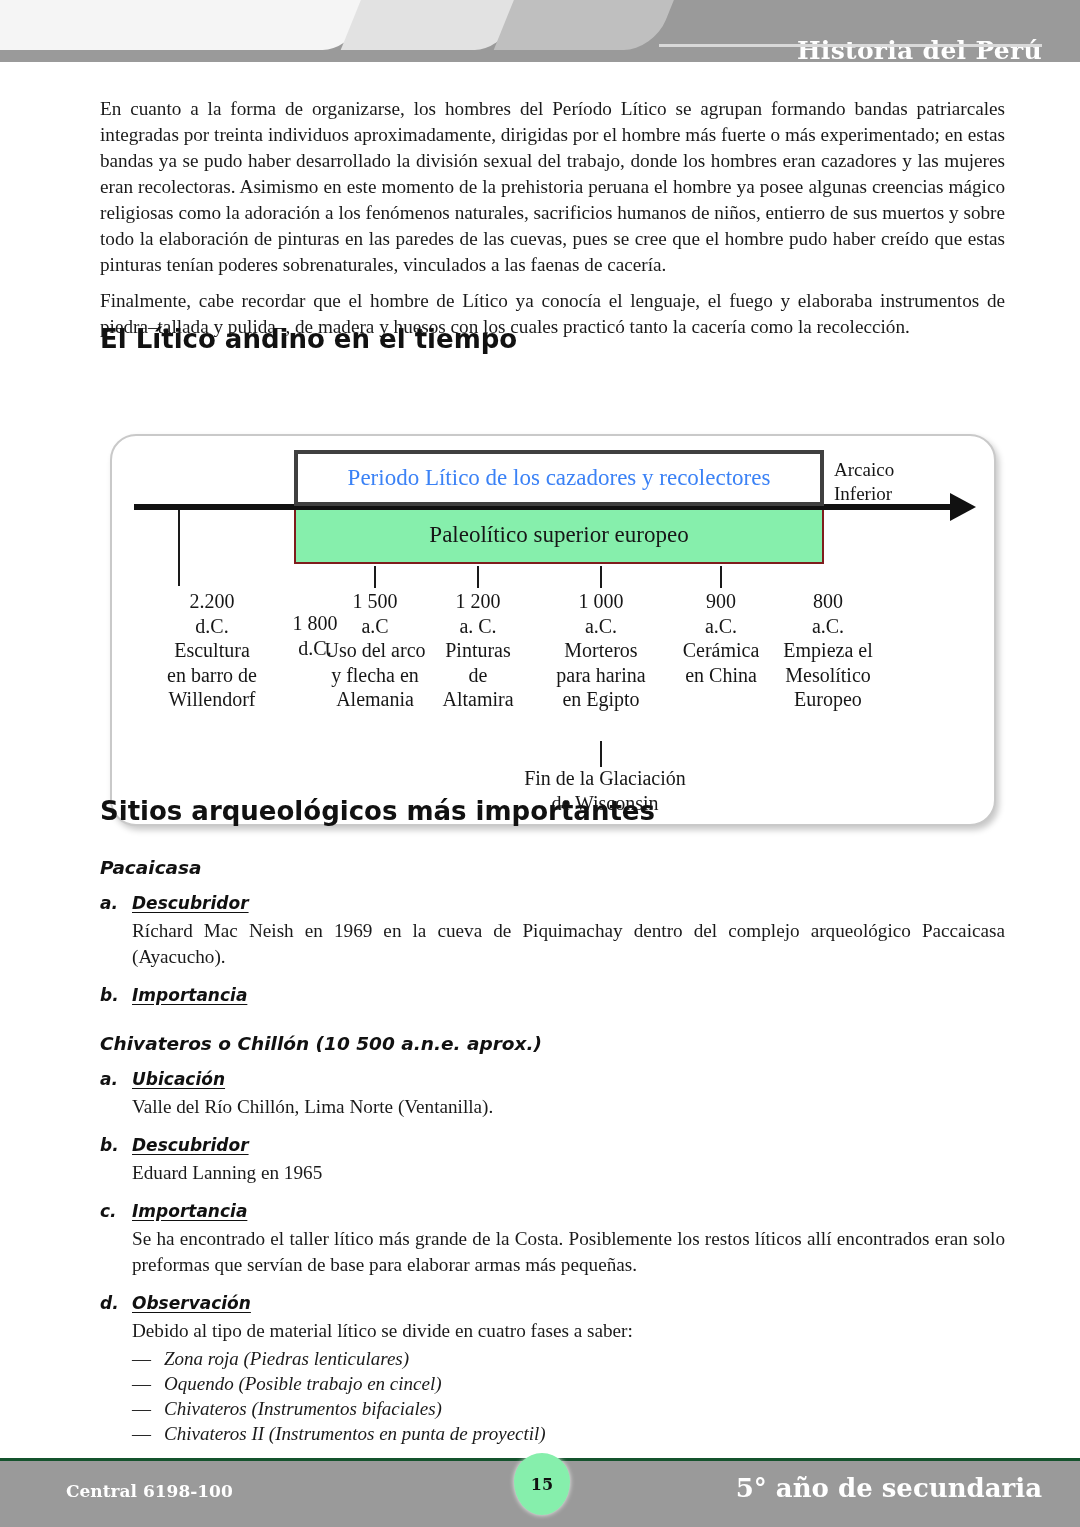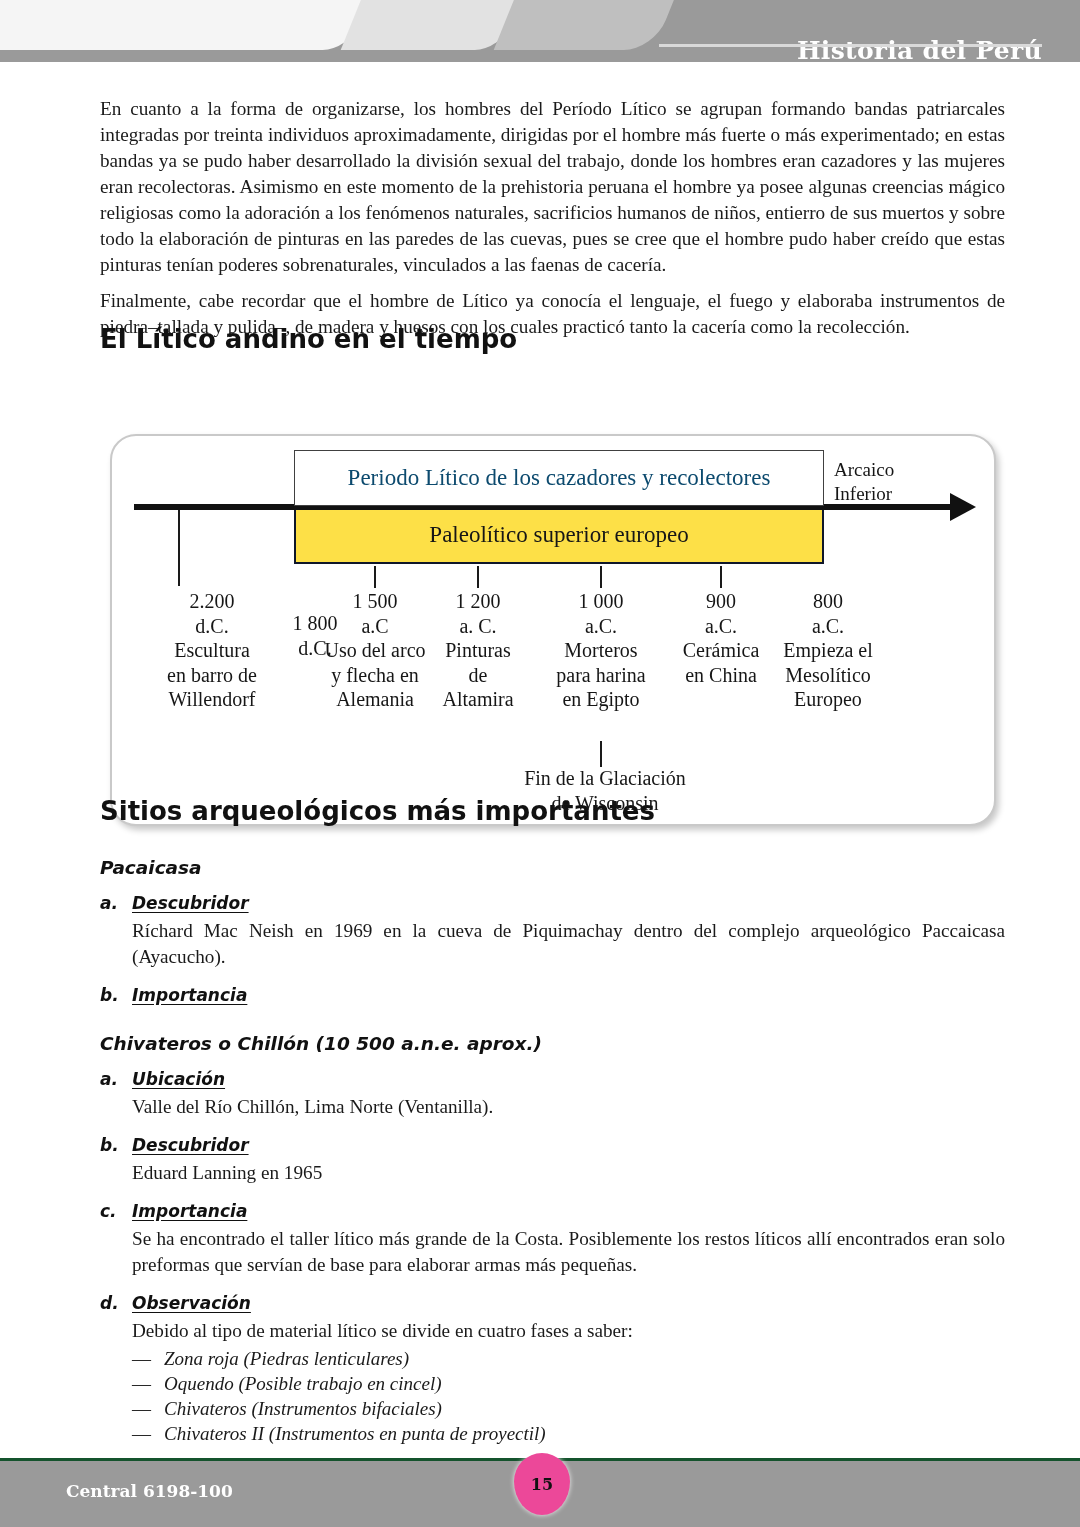--- a/index.html
+++ b/index.html
@@ -122,38 +122,38 @@
     box-shadow: 3px 4px 6px rgba(0,0,0,0.22);
   }
   .tl-inner { position: absolute; inset: 0; }
 
   .tl-box-top {
     position: absolute;
     left: 182px;
     top: 14px;
     width: 530px;
     height: 56px;
-    border: 1px solid #404040;
+    border: 4px solid #404040;
     background: #ffffff;
     box-sizing: border-box;
     display: flex;
     align-items: center;
     justify-content: center;
     font-size: 23px;
-    color: #0c4a6e;
+    color: #3b82f6;
     z-index: 3;
   }
   .tl-box-bottom {
     position: absolute;
     left: 182px;
     top: 70px;
     width: 530px;
     height: 58px;
-    border: 2px solid #0f172a;
-    background: #fde047;
+    border: 2px solid #7f1d1d;
+    background: #86efac;
     box-sizing: border-box;
     display: flex;
     align-items: center;
     justify-content: center;
     font-size: 23px;
     color: #161616;
     z-index: 1;
   }
 
   .tl-arrow-line {
@@ -298,21 +298,21 @@
     font-family: "DejaVu Serif", serif;
     font-weight: bold;
     font-size: 26px;
   }
   .page-badge {
     position: absolute;
     left: 514px;
     top: -8px;
     width: 56px;
     height: 62px;
-    background: #ec4899;
+    background: #86efac;
     border-radius: 50% 50% 50% 50% / 46% 46% 54% 54%;
     box-shadow: 0 0 5px rgba(255,255,255,0.85);
     display: flex;
     align-items: center;
     justify-content: center;
     font-family: "DejaVu Serif", serif;
     font-weight: bold;
     font-size: 16px;
     color: #111111;
   }
@@ -507,13 +507,14 @@
         </div>
       </div>
     </div>
   </div>
 
 </div>
 
 <div class="footer">
   <div class="footer-left">Central 6198-100</div>
   <div class="page-badge">15</div>
+  <div class="footer-right">5° año de secundaria</div>
 </div>
 
 </body></html>

